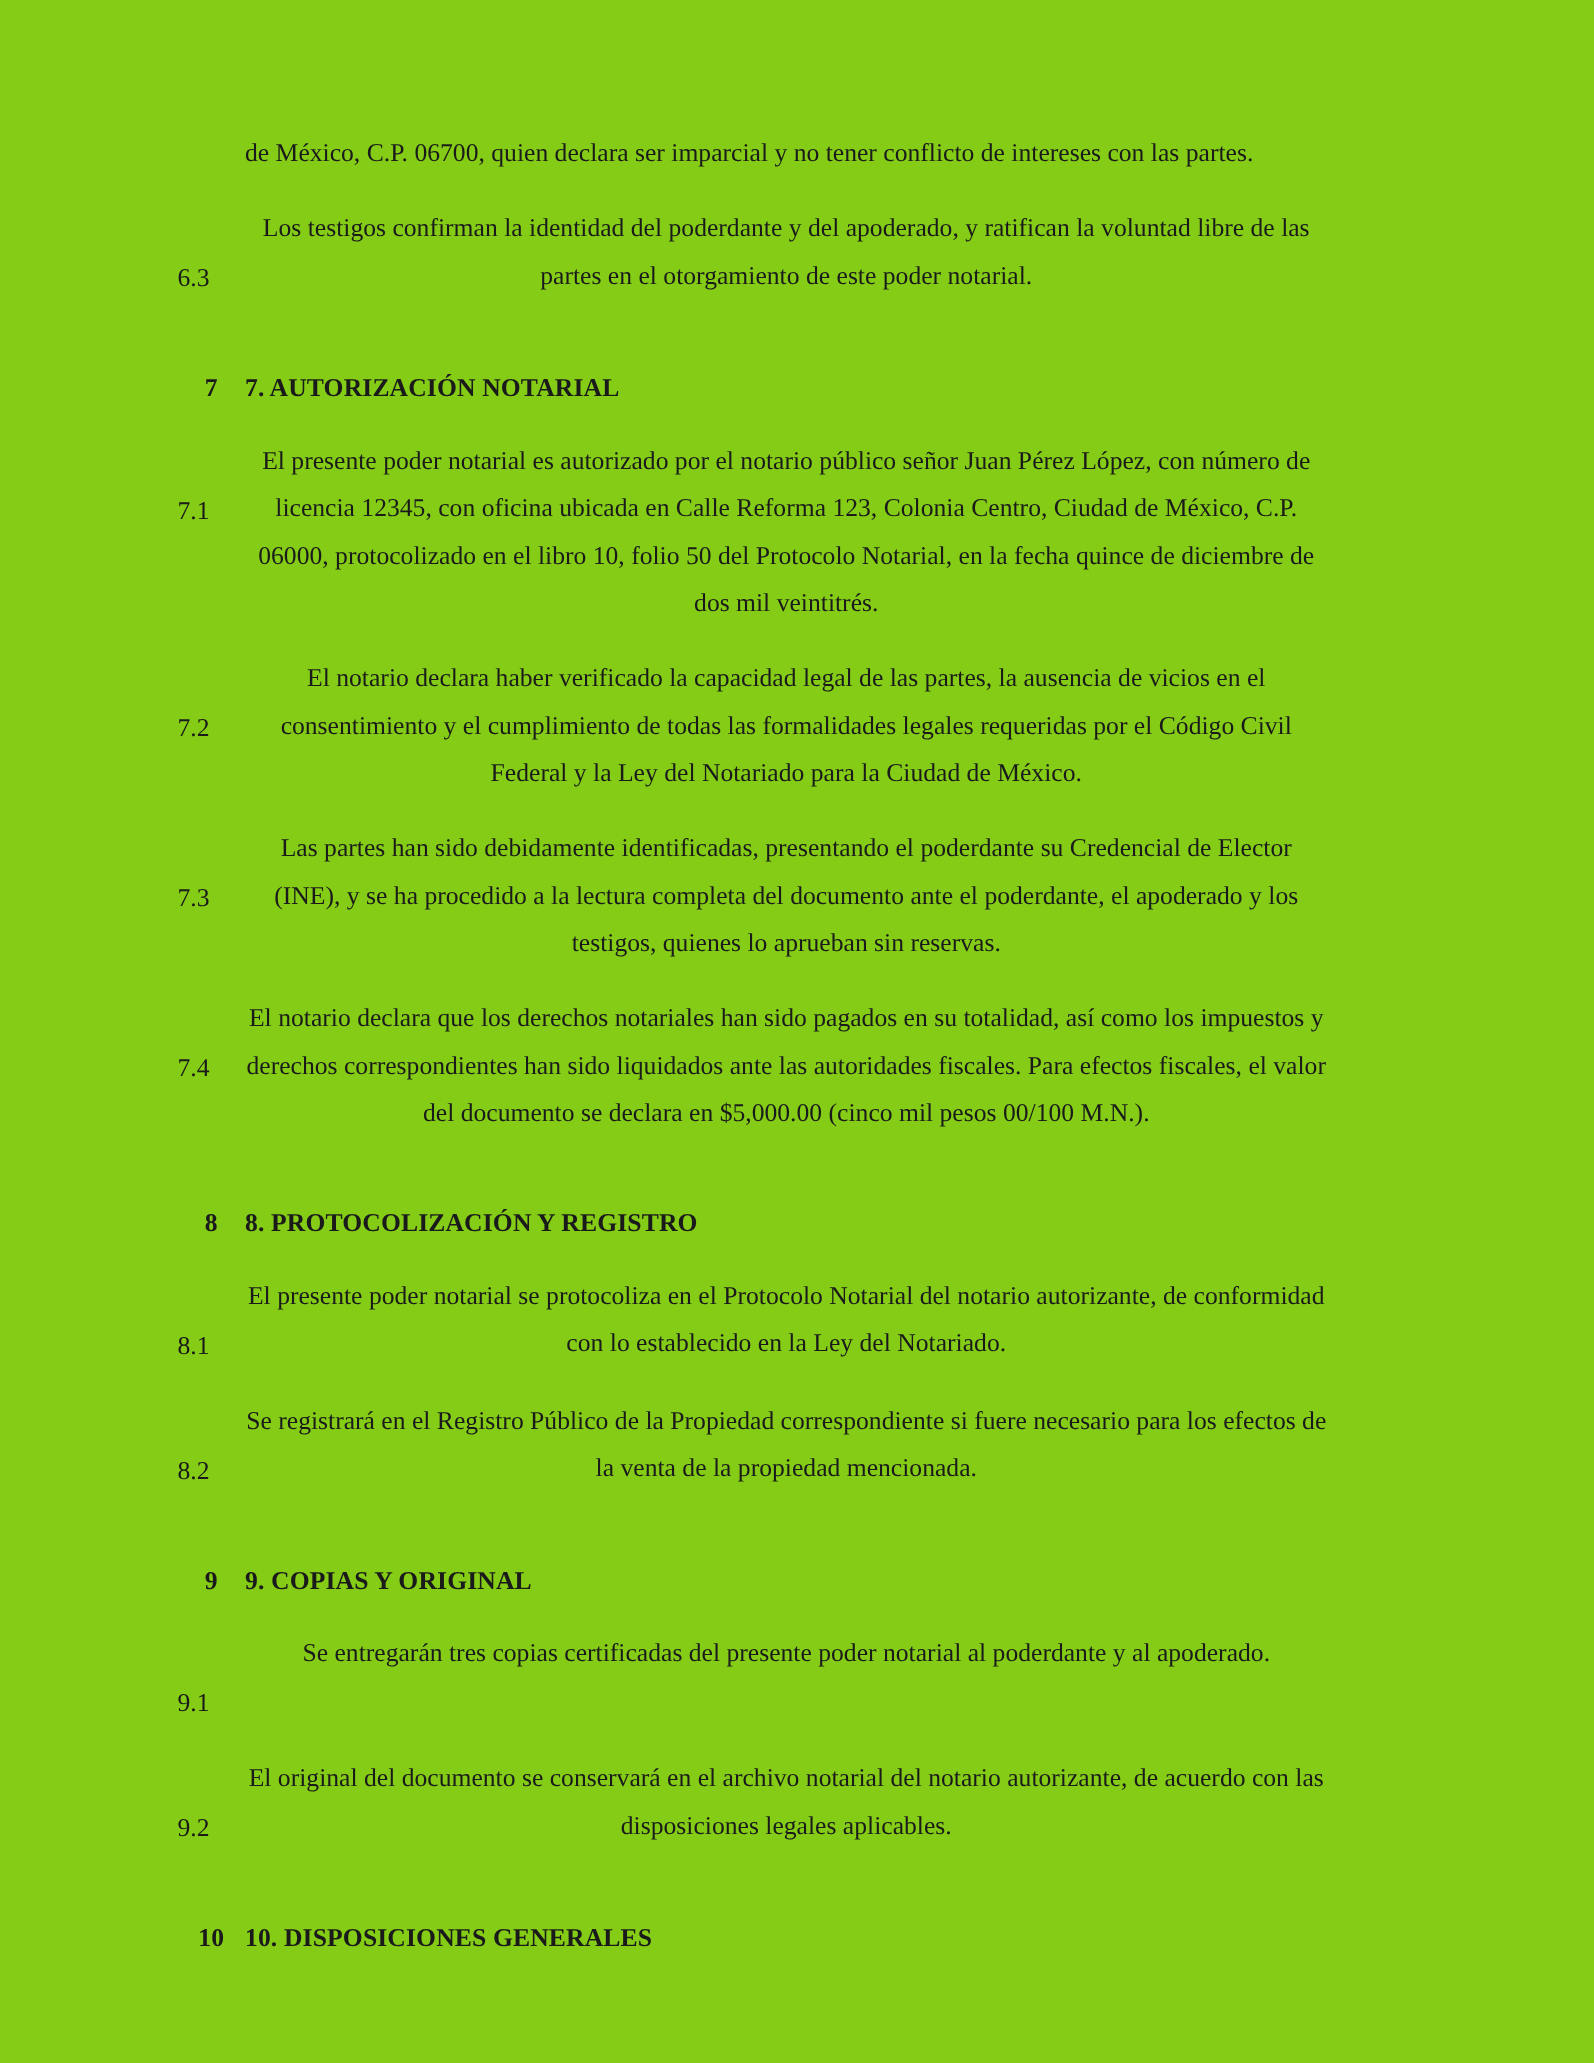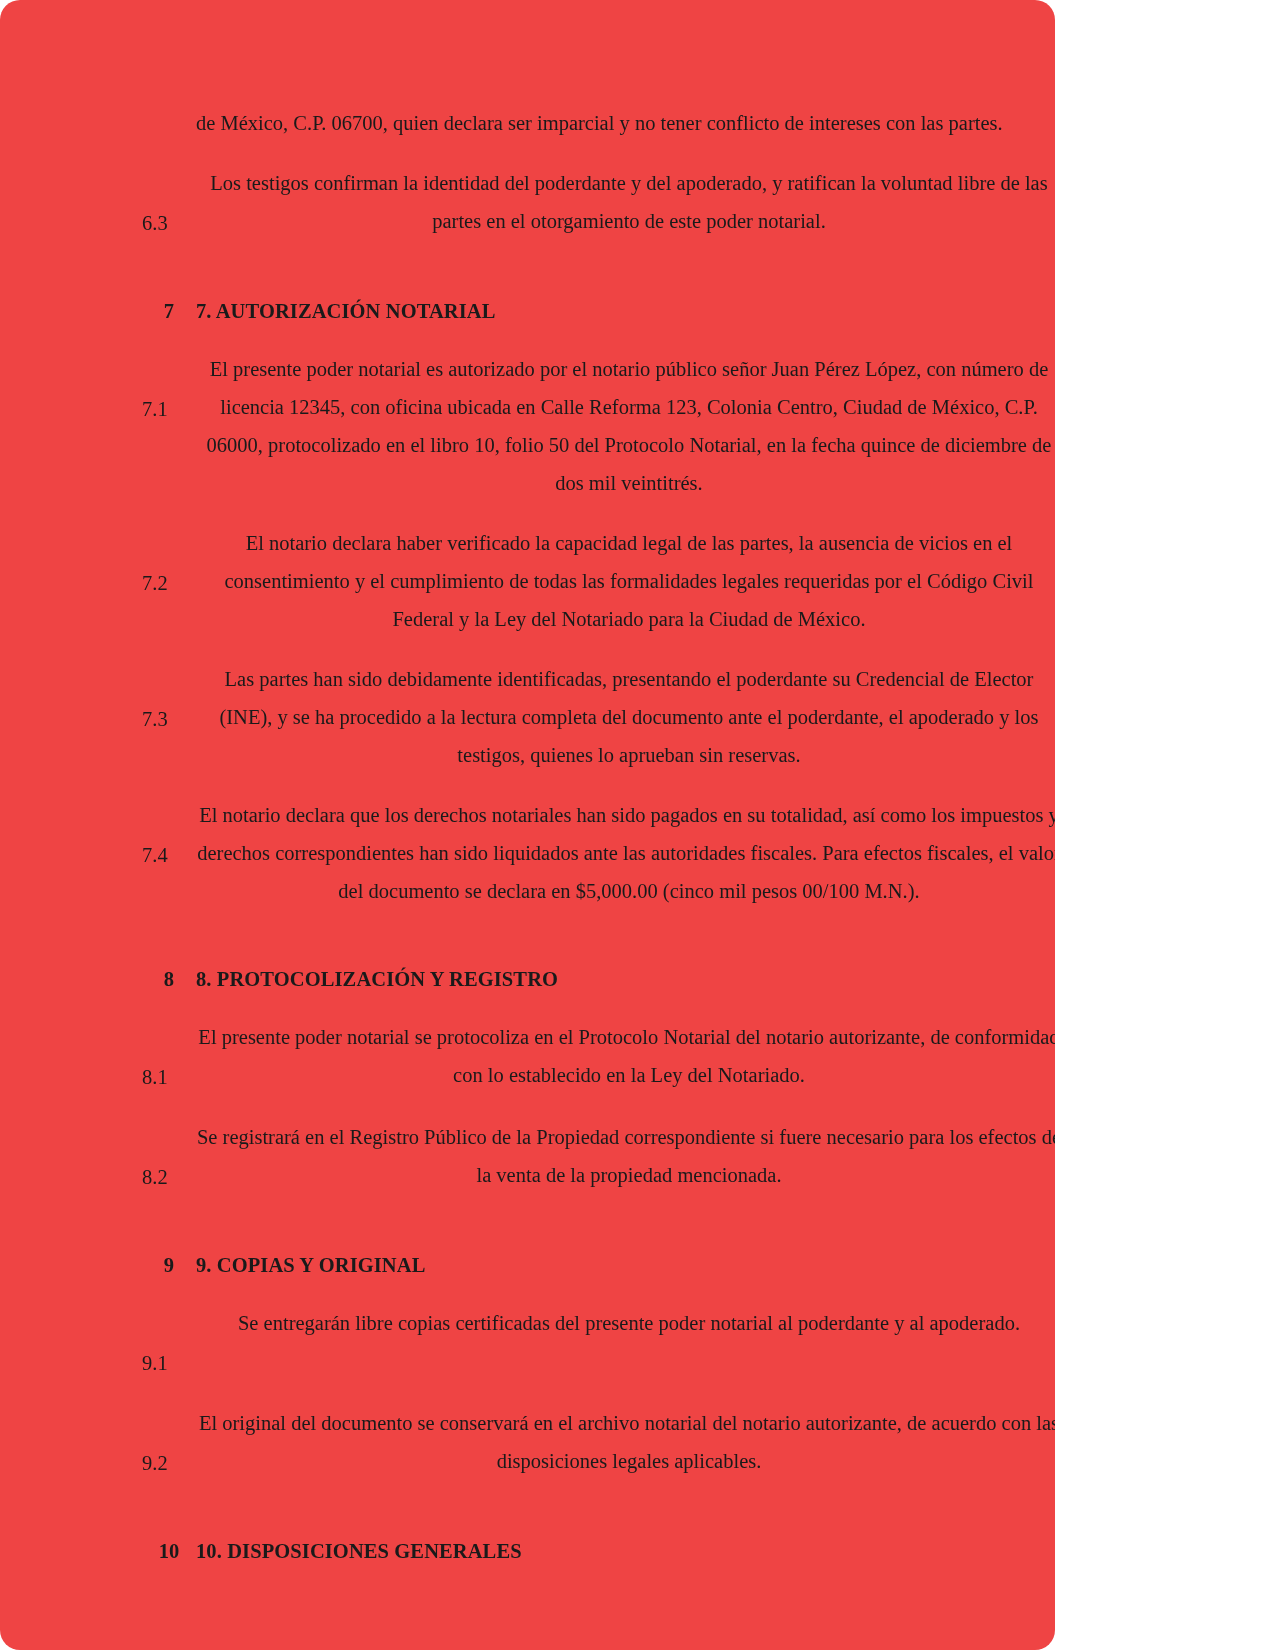--- a/index.html
+++ b/index.html
@@ -2,28 +2,27 @@
 <html><head>
 <meta charset="utf-8">
 <style>
   html, body {
     margin: 0;
     padding: 0;
     background: #ffffff;
   }
   .page {
     position: relative;
-    width: 1055px;
+    width: 1275px;
     height: 1650px;
-    background: #ef4444;
+    background: #84cc16;
     box-sizing: border-box;
     font-family: "Liberation Serif", "DejaVu Serif", serif;
     color: #1a1a1a;
     overflow: hidden;
-    border-radius: 20px;
   }
   .content {
     position: absolute;
     left: 142px;
     top: 104px;
     width: 920px;
   }
 
   
   .cont {
@@ -117,21 +116,21 @@
       <div class="clause">
         <div class="num">8.2</div>
         <div class="body">Se registrará en el Registro Público de la Propiedad correspondiente si fuere necesario para los efectos de la venta de la propiedad mencionada.</div>
       </div>
       <div class="heading">
         <div class="hnum">9</div>
         <div class="htext">9. COPIAS Y ORIGINAL</div>
       </div>
       <div class="clause">
         <div class="num">9.1</div>
-        <div class="body">Se entregarán libre copias certificadas del presente poder notarial al poderdante y al apoderado.</div>
+        <div class="body">Se entregarán tres copias certificadas del presente poder notarial al poderdante y al apoderado.</div>
       </div>
       <div class="clause">
         <div class="num">9.2</div>
         <div class="body">El original del documento se conservará en el archivo notarial del notario autorizante, de acuerdo con las disposiciones legales aplicables.</div>
       </div>
       <div class="heading">
         <div class="hnum">10</div>
         <div class="htext">10. DISPOSICIONES GENERALES</div>
       </div>
     </div>

